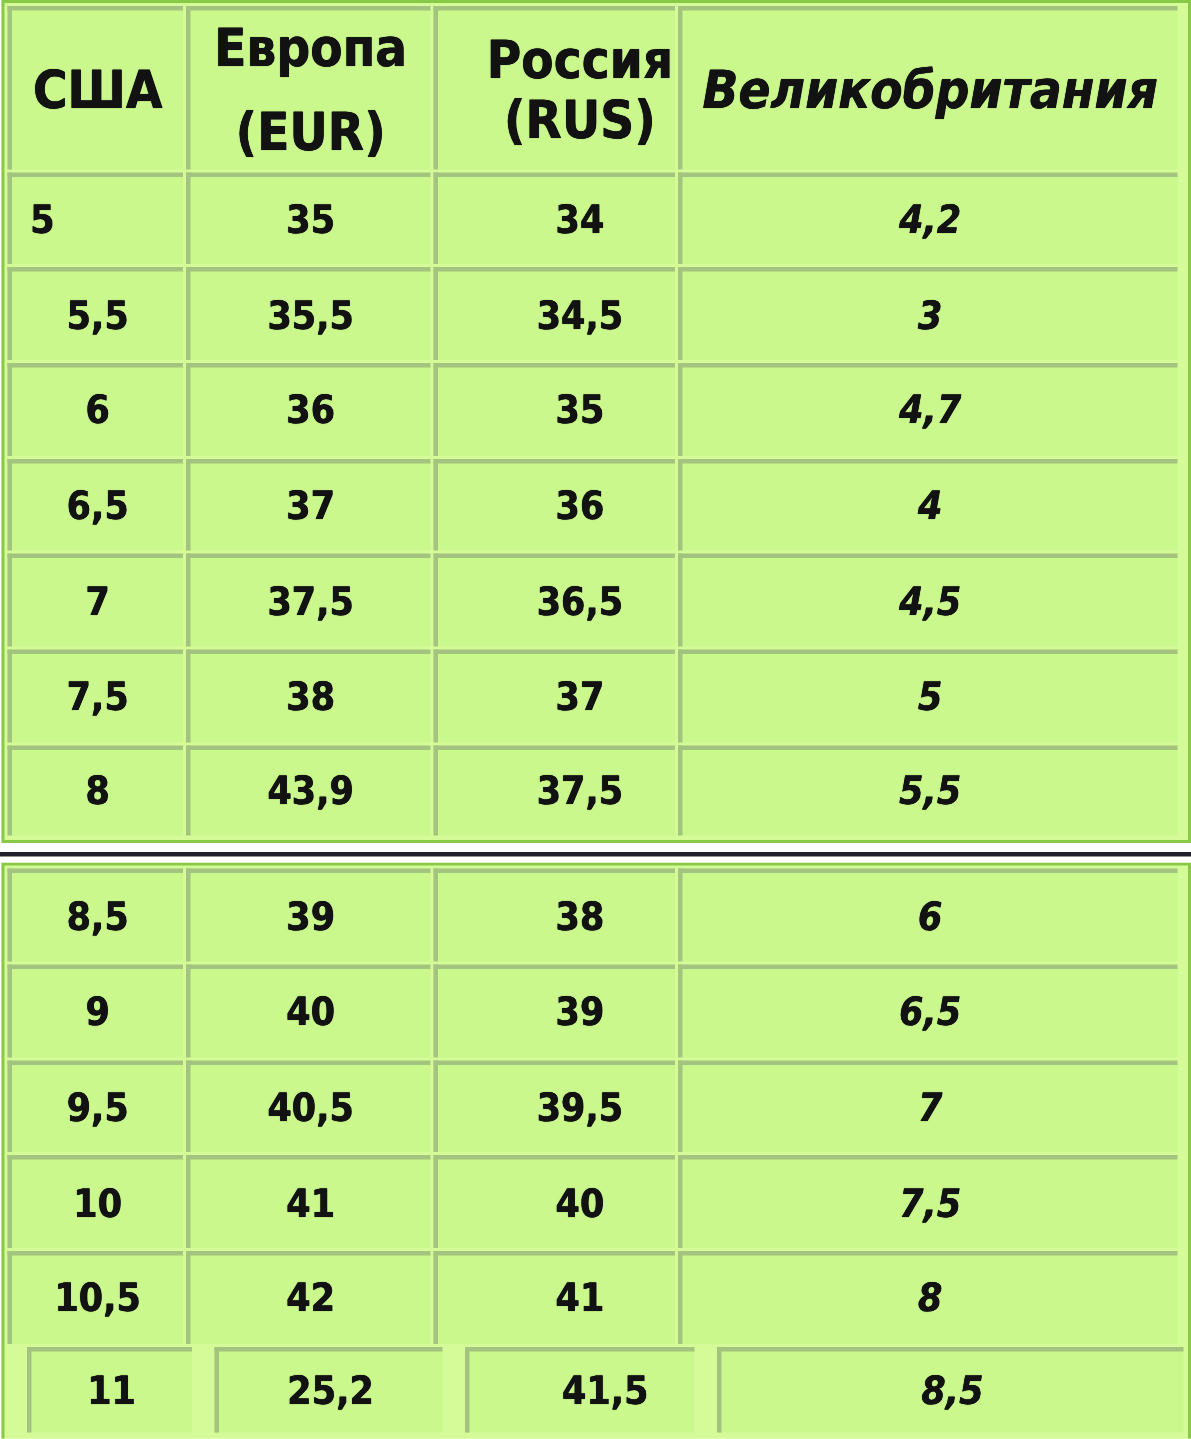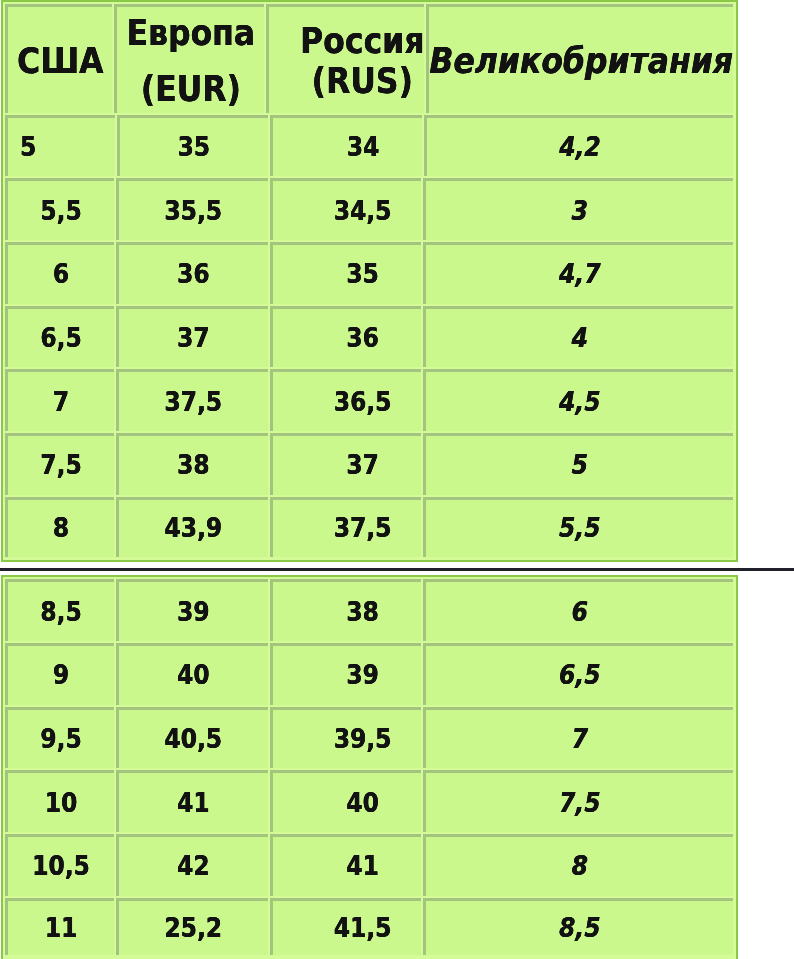--- a/index.html
+++ b/index.html
@@ -8,27 +8,27 @@
     width:794px; height:959px;
     background:#ffffff;
     font-family:"DejaVu Sans", sans-serif;
     font-stretch:condensed;
     overflow:hidden;
     -webkit-font-smoothing:antialiased;
   }
   .chart { width:794px; padding-left:1px; box-sizing:border-box; }
   .tbl {
     box-sizing:border-box;
-    width:737px;
+    width:793px;
     border:2px solid #8ac947;
     background:#d5fb98;
     padding:0 3px 3px 0;
   }
   .tbl.s1 .row:last-child .cell { height:60.5px; }
-  .tbl.s2 .row:last-child .cell { height:57px; }
+  .tbl.s2 .row:last-child .cell { height:57px;margin-left:15px; }
   .tbl.s2 { padding-bottom:20px; }
   .gap { height:13px; background:#ffffff; position:relative; }
   .gap .rule {
     position:absolute; left:-1px; right:0; top:6px; height:3px;
     background:#20202a;
   }
   .row { display:flex; }
   .cell {
     box-sizing:border-box;
     border-top:3px solid #a3c47f;

